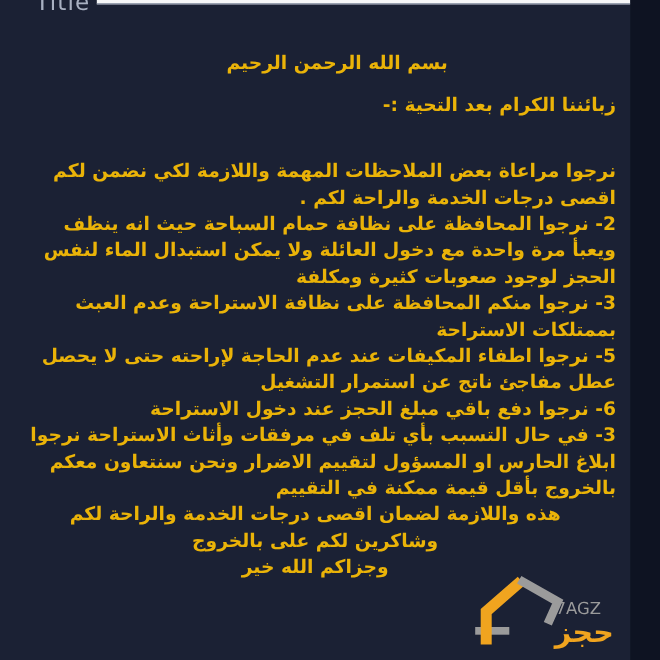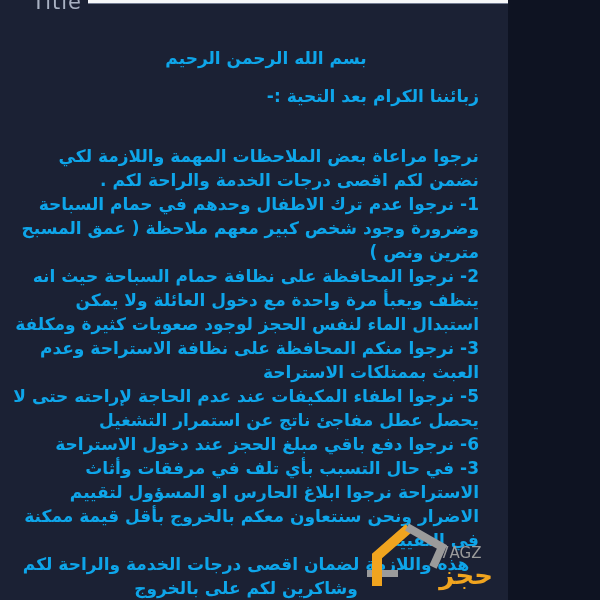--- a/index.html
+++ b/index.html
@@ -1,36 +1,36 @@
 <!DOCTYPE html>
 <html lang="ar"><head>
 <meta charset="utf-8">
 <style>
   html,body{margin:0;padding:0;}
   body{width:600px;height:600px;background:#0e1322;font-family:"DejaVu Sans",sans-serif;}
   .frame{
-    position:relative;width:508px;height:600px;overflow:hidden;
+    position:relative;width:573px;height:600px;overflow:hidden;
     background:#1b2134;
   }
   
   .clipped-title{
     position:absolute;top:-10px;left:32px;
     font-size:21px;font-weight:400;color:#a9b1c2;
     font-family:"DejaVu Sans",sans-serif;
     letter-spacing:1px;
   }
   .sheet-top-edge{
     position:absolute;top:0;left:88px;right:0;height:3px;
     background:#f6f7f8;border-bottom:1px solid #737c92;
   }
   .content{
     position:absolute;top:0;left:0;right:0;
-    padding:46px 29px 0 13px;
+    padding:46px 13px 0 13px;
     direction:rtl;text-align:right;
-    color:#0ea5e9;font-size:17px;line-height:24px;font-weight:700;
+    color:#eab308;font-size:17px;line-height:24px;font-weight:700;
   }
   .bismillah{text-align:center;margin:0 0 14px 0;padding-left:40px;}
   .greeting{margin:0 0 36px 0;}
   .intro{margin:0;}
   .rule{margin:0;}
   .closing{text-align:center;margin:0;}
   
   .logo{
     position:absolute;right:12px;bottom:6px;width:130px;height:74px;text-align:right;
   }
@@ -42,21 +42,20 @@
 <div class="frame">
 
   <div class="sheet-top-edge"></div>
   <div class="clipped-title">Title</div>
 
   <div class="content">
     <p class="bismillah">بسم الله الرحمن الرحيم</p>
     <p class="greeting">زبائننا الكرام بعد التحية :-</p>
     <p class="intro">نرجوا مراعاة بعض الملاحظات المهمة واللازمة لكي نضمن لكم اقصى درجات الخدمة والراحة لكم .</p>
 
-    <p class="rule">1- نرجوا عدم ترك الاطفال وحدهم في حمام السباحة وضرورة وجود شخص كبير معهم ملاحظة ( عمق المسبح مترين ونص )</p>
     <p class="rule">2- نرجوا المحافظة على نظافة حمام السباحة حيث انه ينظف ويعبأ مرة واحدة مع دخول العائلة ولا يمكن استبدال الماء لنفس الحجز لوجود صعوبات كثيرة ومكلفة</p>
     <p class="rule">3- نرجوا منكم المحافظة على نظافة الاستراحة وعدم العبث بممتلكات الاستراحة</p>
     <p class="rule">5- نرجوا اطفاء المكيفات عند عدم الحاجة لإراحته حتى لا يحصل عطل مفاجئ ناتج عن استمرار التشغيل</p>
     <p class="rule">6- نرجوا دفع باقي مبلغ الحجز عند دخول الاستراحة</p>
     <p class="rule">3- في حال التسبب بأي تلف في مرفقات وأثاث الاستراحة نرجوا ابلاغ الحارس او المسؤول لتقييم الاضرار ونحن سنتعاون معكم بالخروج بأقل قيمة ممكنة في التقييم</p>
 
     <p class="closing">هذه واللازمة لضمان اقصى درجات الخدمة والراحة لكم</p>
     <p class="closing">وشاكرين لكم على بالخروج</p>
     <p class="closing">وجزاكم الله خير</p>
   </div>

